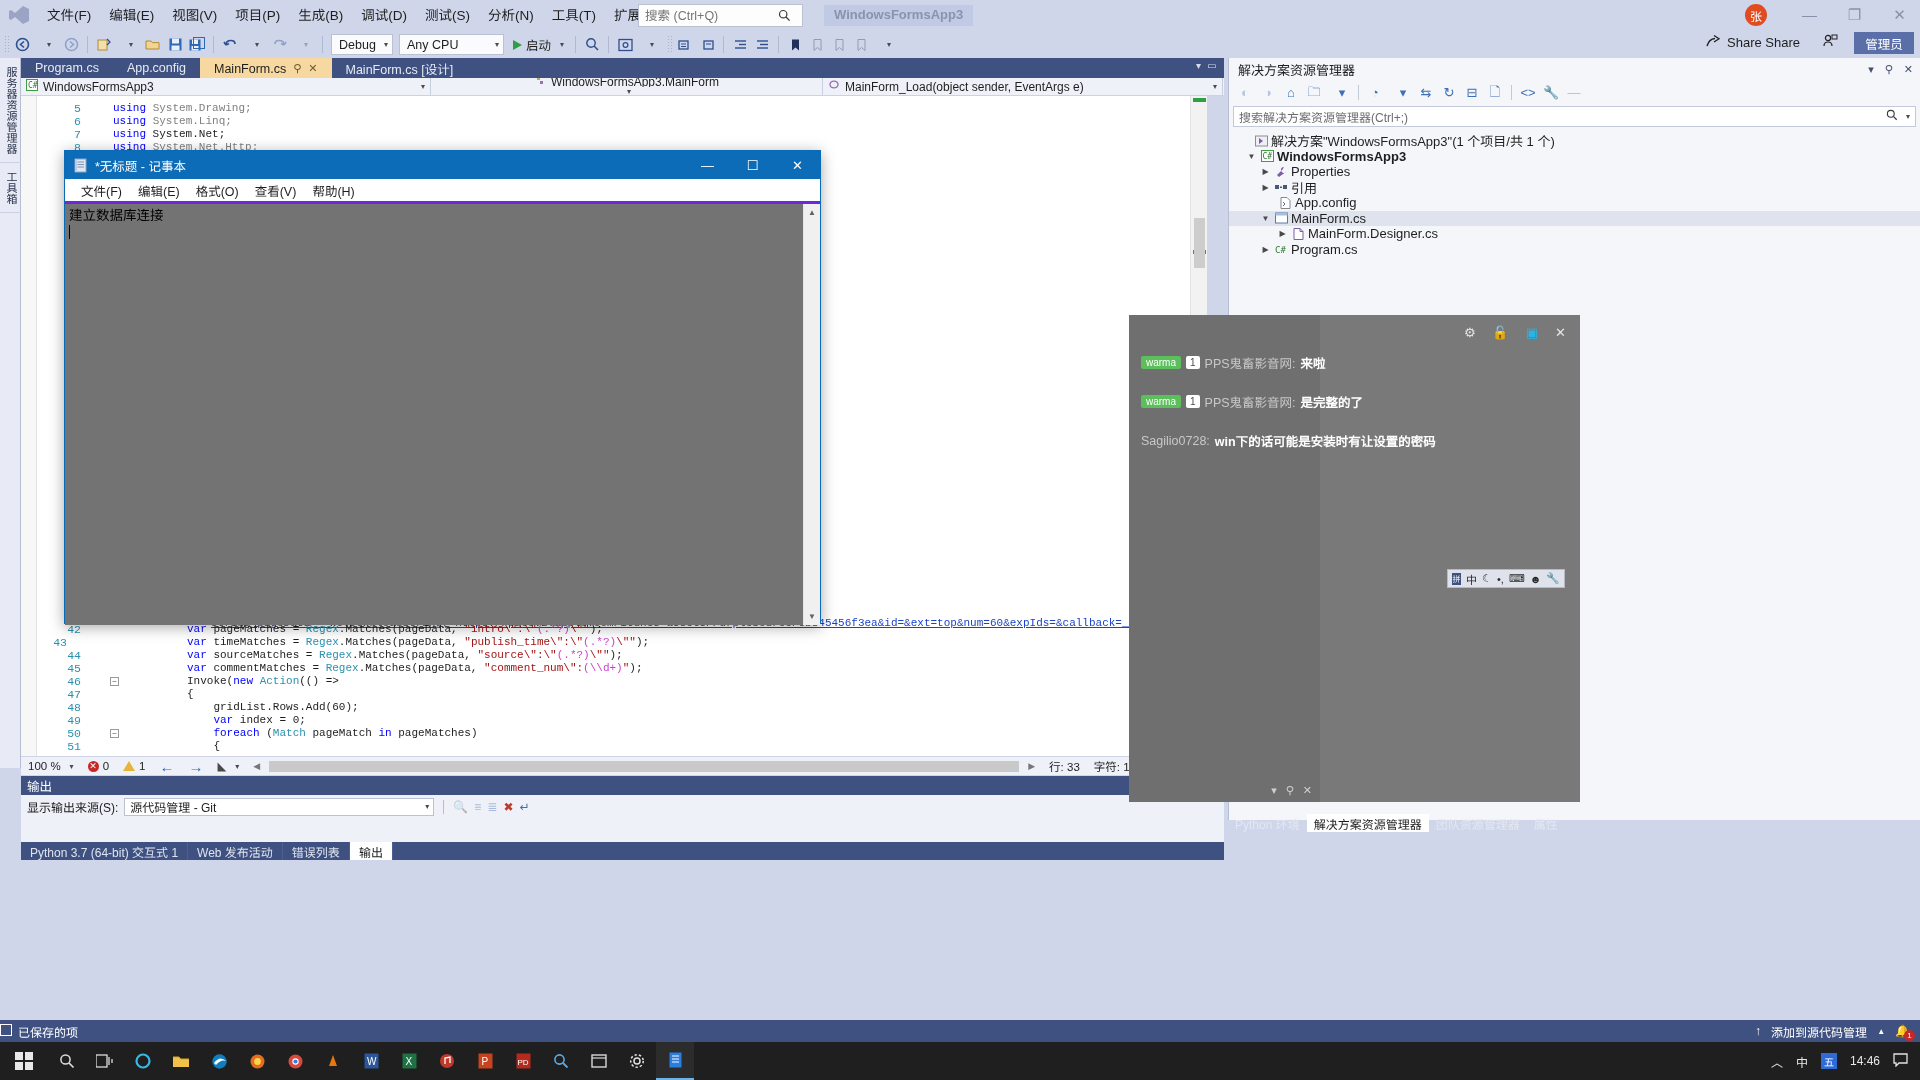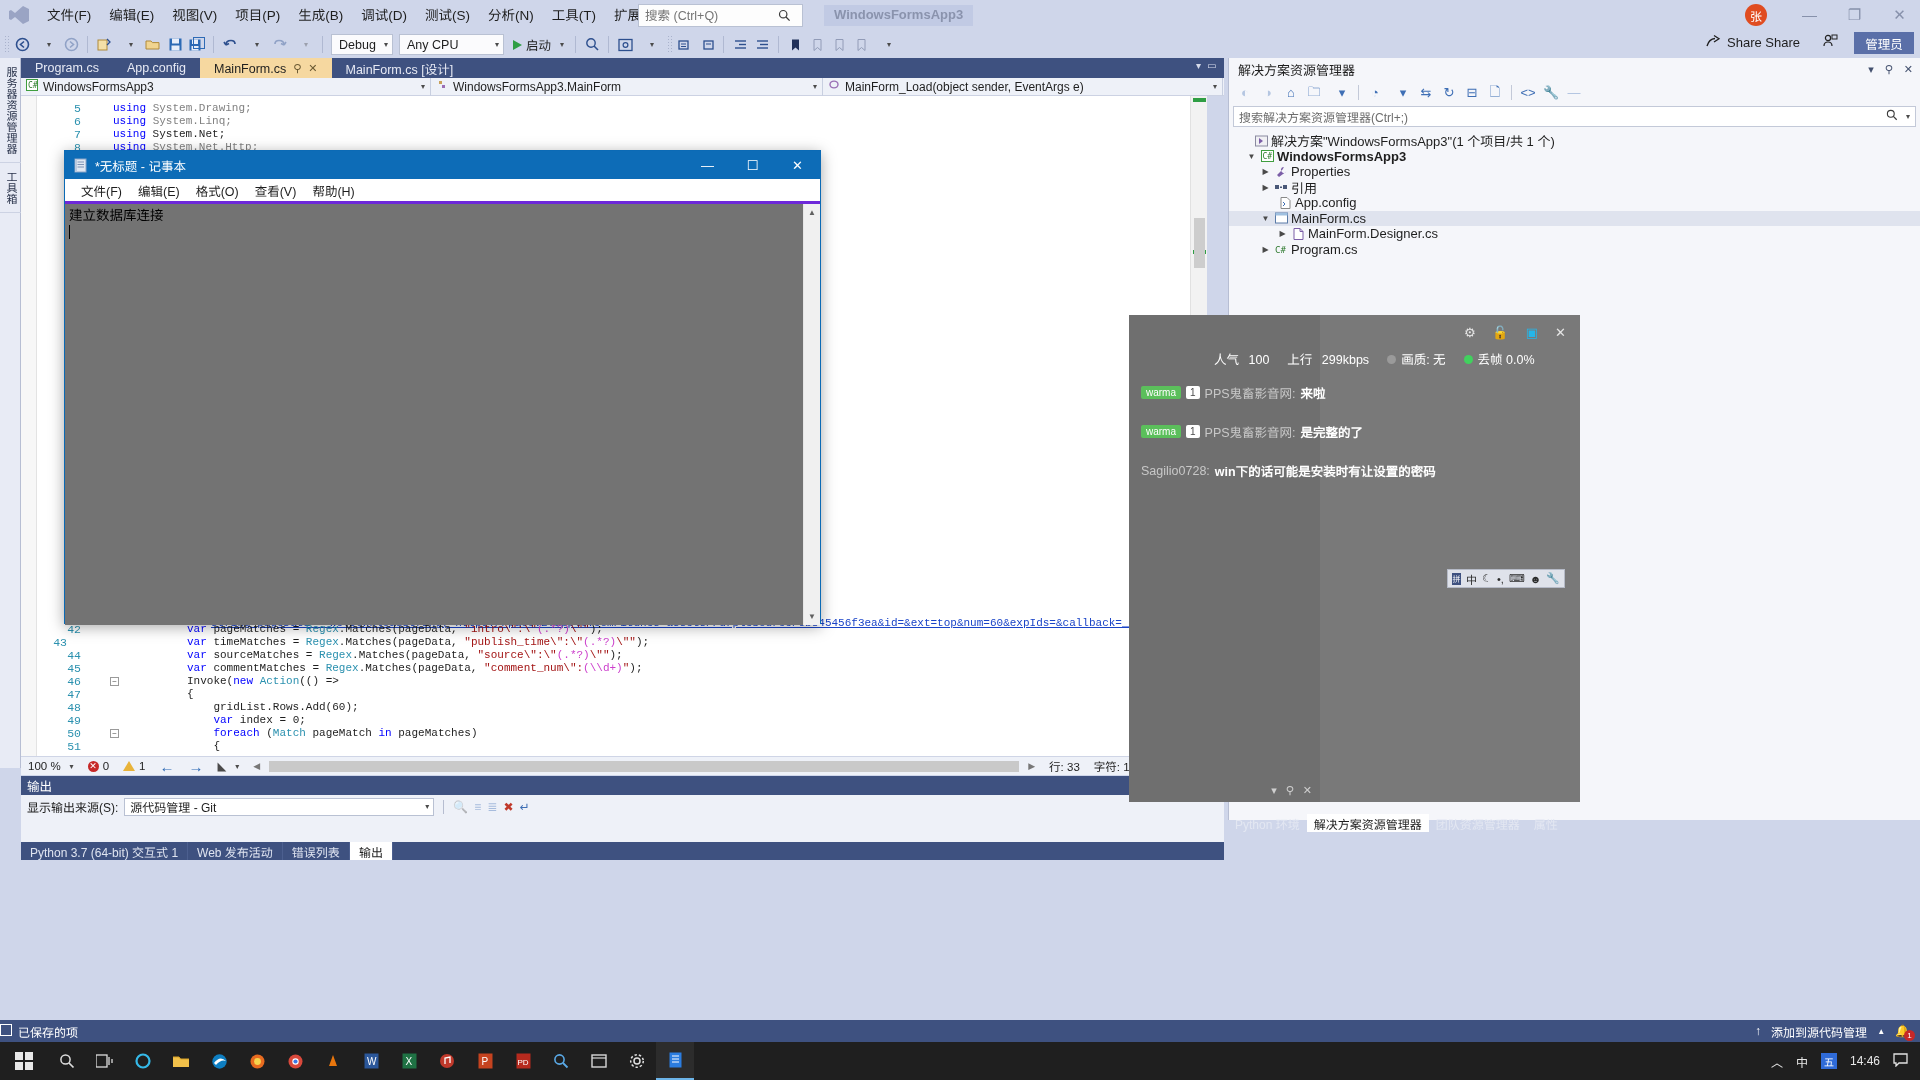--- a/index.html
+++ b/index.html
@@ -67,21 +67,21 @@
      color:#e7eaf4; white-space:nowrap; }
   .etab.active { background:#f6d8a0; color:#1e1e1e; border-top:1px solid #f6d8a0; }
   .etab .pin, .etab .x { font-size:11px; color:#6b5a33; }
   .tabstrip-right { position:absolute; left:1196px; top:60px; display:flex; gap:6px; color:#d6dbea; font-size:10px; }
 
   
   #navbar { position:absolute; left:21px; top:78px; width:1203px; height:18px; background:#eef1f8;
      display:flex; align-items:center; border-bottom:1px solid #ccd2e3; }
   .nav-dd { height:18px; display:flex; align-items:center; justify-content:space-between; font-size:12px;
      color:#1e1e1e; border-right:1px solid #c8cfe0; padding:0 5px; }
-  #nav-dd1 { width:410px; } #nav-dd2 { width:392px; } #nav-dd3 { width:400px; }
+  #nav-dd1 { width:410px; } #nav-dd2 { width:392px;flex-direction:column; } #nav-dd3 { width:400px; }
   .nav-dd .lbl { display:flex; align-items:center; gap:5px; overflow:hidden; white-space:nowrap; }
 
   
   #editor { position:absolute; left:21px; top:96px; width:1186px; height:660px; background:#fff; overflow:hidden; }
   #gutter-marg { position:absolute; left:0; top:0; width:16px; height:660px; background:#f7f7f7; border-right:1px solid #e3e3e3; }
   .code-line { position:absolute; left:0; height:13px; font-family:"Liberation Mono",monospace; font-size:11px;
      white-space:pre; line-height:13px; }
   .lnum { position:absolute; width:30px; text-align:right; color:#2b91af; font-family:"Liberation Mono",monospace;
      font-size:11.5px; line-height:13px; }
   .k-kw { color:#0000ff; } .k-type { color:#2b91af; } .k-str { color:#a31515; } .k-gray { color:#808080; } .k-re { color:#cc3ecc; }
@@ -764,32 +764,20 @@
 
 <div id="livepanel"></div>
 
 <div id="liveinfo">
   <div id="li-head">
     <span class="ic">⚙</span>
     <span class="ic">🔓</span>
     <span class="ic" style="color:#25b6e8;">▣</span>
     <span class="ic">✕</span>
   </div>
-  <div id="li-stats">
-    <span>
-      <span>人气</span>
-      <span style="margin-left:6px;">100</span>
-    </span>
-    <span>
-      <span>上行</span>
-      <span style="margin-left:6px;">299kbps</span>
-    </span>
-    <span><span class="dotq"></span><span>画质: 无</span></span>
-    <span><span class="dotg"></span><span>丢帧 0.0%</span></span>
-  </div>
 
   <div>
     <div class="chat-row">
       <span class="chat-badge">warma</span>
       <span class="chat-lv">1</span>
       <span class="chat-user"><span>PPS鬼畜影音网</span>:</span>
       <span class="chat-msg">来啦</span>
     </div>
     <div class="chat-row">
       <span class="chat-badge">warma</span>

